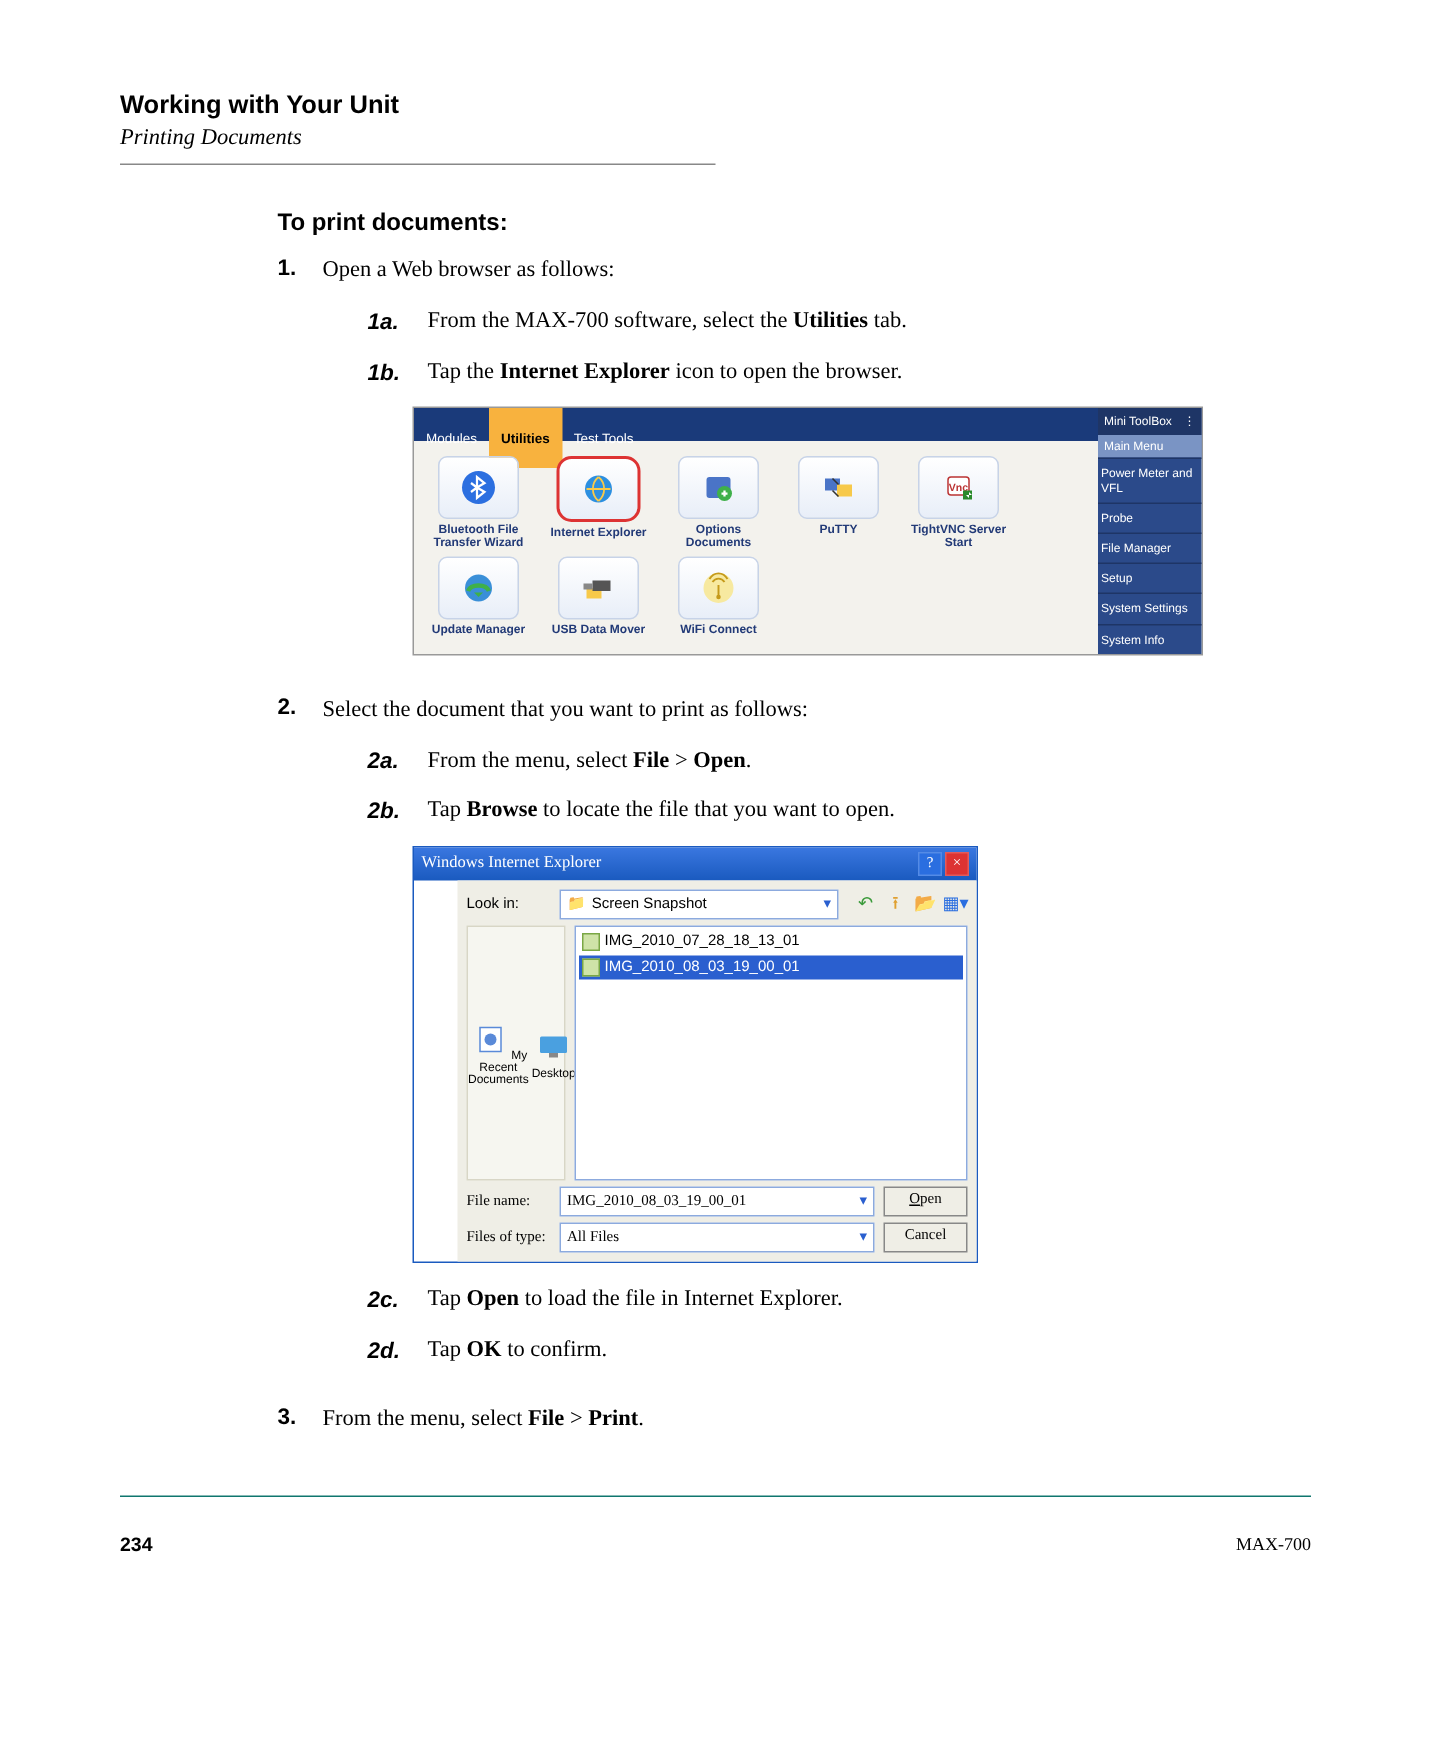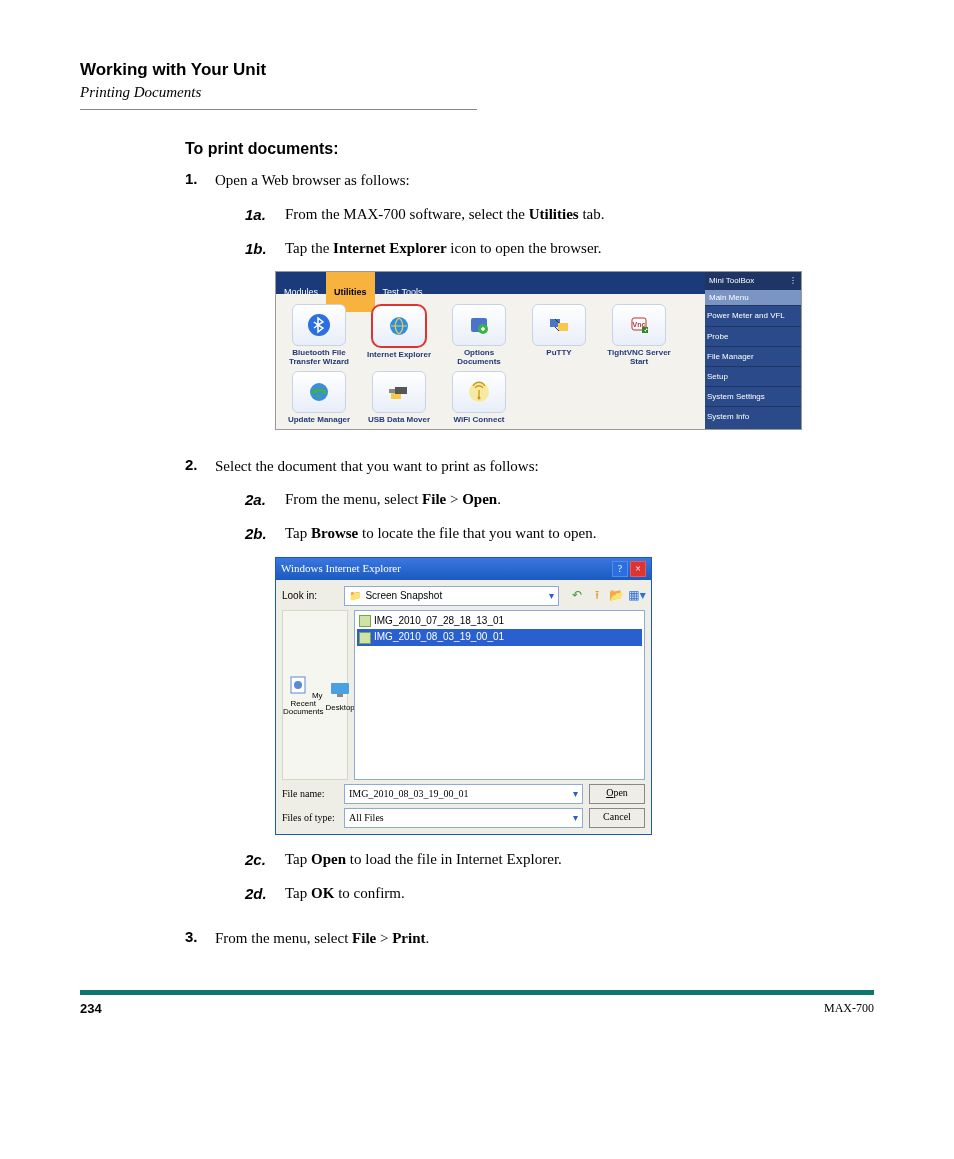--- a/index.html
+++ b/index.html
@@ -30,54 +30,54 @@
   .fig1 { width: 525px; border: 1px solid #999; display: flex; font-family: Tahoma, Arial, sans-serif; font-size: 9px; }
   .fig1-main { flex: 1; background: #f3f2ed; }
   .fig1-tabs { background: #1a3a7a; display: flex; height: 22px; align-items: stretch; }
   .fig1-tab  { padding: 20px 8px; color: #fff; font-size: 9px; display: flex; align-items: center; }
   .fig1-tab.active { background: #f8b23e; color: #000; font-weight: bold; }
   .fig1-grid { display: flex; flex-wrap: wrap; padding: 10px 6px 4px 6px; gap: 4px 6px; }
   .fig1-item { width: 74px; text-align: center; }
   .fig1-icon { width: 52px; height: 40px; margin: 0 auto 3px; background: linear-gradient(#fff,#e8eef8); border: 1px solid #c7d3e8; border-radius: 6px; display: flex; align-items: center; justify-content: center; }
   .fig1-item.highlight .fig1-icon { border: 2px solid #d33; border-radius: 10px; }
   .fig1-item .lbl { font-size: 8px; font-weight: bold; color: #223a77; line-height: 1.1; }
-  .fig1-side { width: 96px; background: #2b4a8a; color: #fff; display: flex; flex-direction: column; }
+  .fig1-side { width: 69px; background: #2b4a8a; color: #fff; display: flex; flex-direction: column; }
   .fig1-title { background: #1e3566; padding: 3px 4px; font-size: 8px; display:flex; justify-content:space-between; align-items:center;}
   .fig1-mm    { background: #7a94c4; padding: 2px 4px; font-size: 8px; }
   .fig1-btn   { border-top: 1px solid #1e3566; padding: 5px 2px; font-size: 8px; text-align: left; line-height:1.15;}
 
   
   .mini-ico { width: 28px; height: 24px; }
 
   
   .fig2 { width: 375px; border: 1px solid #1a5abf; font-family: Tahoma, Arial, sans-serif; font-size: 10px; color:#000;}
   .fig2-title { background: linear-gradient(#3a77e0,#1a5abf); color:#fff; padding:3px 5px; display:flex; justify-content:space-between; align-items:center; font-size:11px;font-family:Liberation Serif, serif;}
   .fig2-tb { display:flex; gap:2px;}
   .fig2-tb .sq { width:14px; height:14px; background:#d33; color:#fff; text-align:center; line-height:14px; font-size:10px; border:1px solid #fff3;}
   .fig2-tb .sq.blue { background:#2a6ee0;}
-  .fig2-body { background:#efeee6; padding:6px; }
+  .fig2-body { background:#efeee6; padding:6px;margin-left:29px; }
   .fig2-row { display:flex; align-items:center; gap:6px; margin-bottom:4px;}
   .fig2-lbl { width:56px; font-size:10px;}
   .fig2-look { flex:1; height:18px; border:1px solid #8caade; background:#fff; display:flex; align-items:center; padding:0 4px; gap:4px; font-size:10px;}
   .fig2-nav { display:flex; gap:4px; margin-left:4px;}
   .fig2-nav span { width:16px; height:16px; display:flex; align-items:center; justify-content:center; font-size:12px;}
   .fig2-mid { display:flex; gap:6px; height:170px;}
   .fig2-places { width:64px; background:#f6f6f0; border:1px solid #d8d6c6; display:flex; flex-direction:row; align-items:center; padding:4px 0; gap:2px;}
   .fig2-place { text-align:center; font-size:8px; line-height:1.0;}
   .fig2-picon { width:28px; height:24px; margin:0 auto 1px; }
   .fig2-list { flex:1; background:#fff; border:1px solid #8caade; padding:2px;}
   .fig2-file { font-size:10px; padding:1px 2px; display:flex; align-items:center; gap:3px;}
   .fig2-file.sel { background:#2a5fcf; color:#fff;}
   .fimg { width:10px; height:10px; background:#cfe3a8; border:1px solid #7aa745; display:inline-block;}
   .fig2-bottom { display:flex; gap:6px; margin-top:4px; align-items:center;font-family:Liberation Serif, serif;}
   .fig2-bottom .fld { flex:1; height:18px; border:1px solid #8caade; background:#fff; padding:0 4px; display:flex; align-items:center; font-size:10px; justify-content:space-between;}
   .fig2-btn { width:54px; height:18px; border:1px solid #888; background:#efeee6; text-align:center; line-height:16px; font-size:10px;}
   .dd { color:#2a5fcf;}
 
-  .footer { display:flex; justify-content:space-between; align-items:flex-start; margin-top:40px; border-top:5px solid #0f766e; padding-top:6px; font-size:13px;}
+  .footer { display:flex; justify-content:space-between; align-items:flex-start; margin-top:40px; border-top:1px solid #0f766e; padding-top:24px; font-size:13px;}
   .footer .pg { font-family: Arial, Helvetica, sans-serif; font-weight:bold;}
   .footer .model { font-size:12px;}
 </style>
 </head>
 <body>
 
 <div class="header-title">Working with Your Unit</div>
 <div class="header-sub">Printing Documents</div>
 <hr class="header-rule">
 

